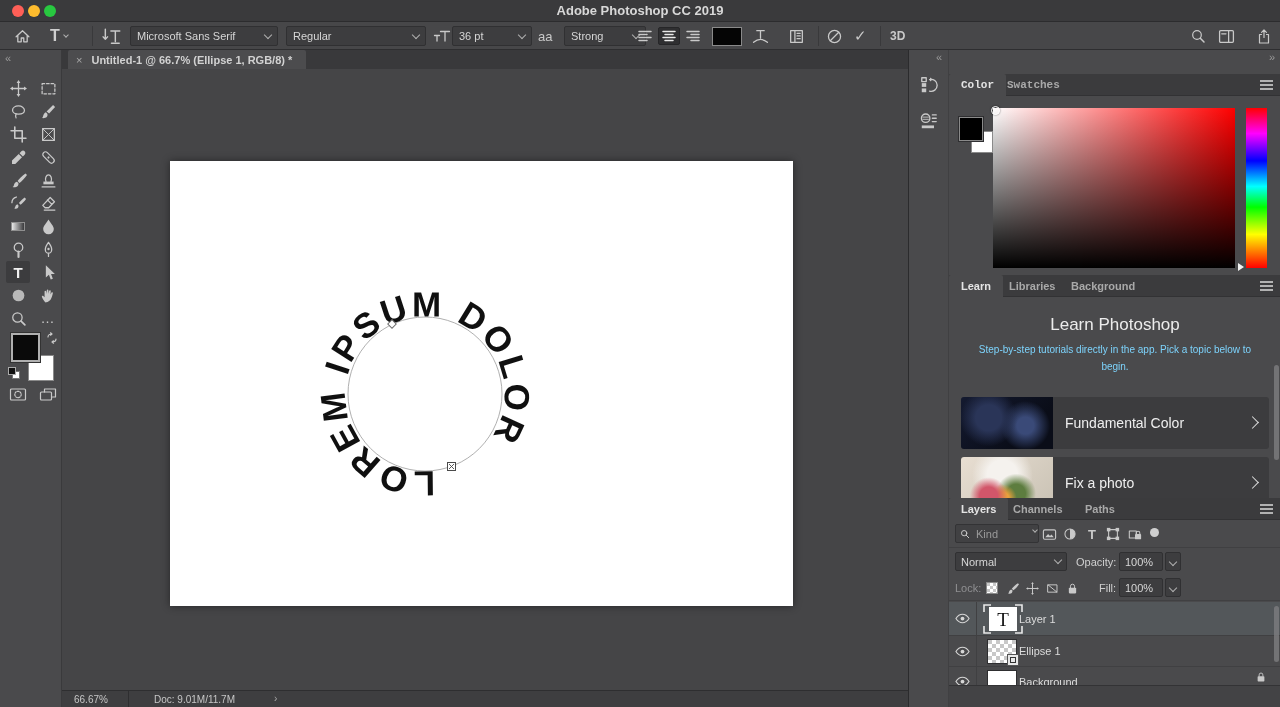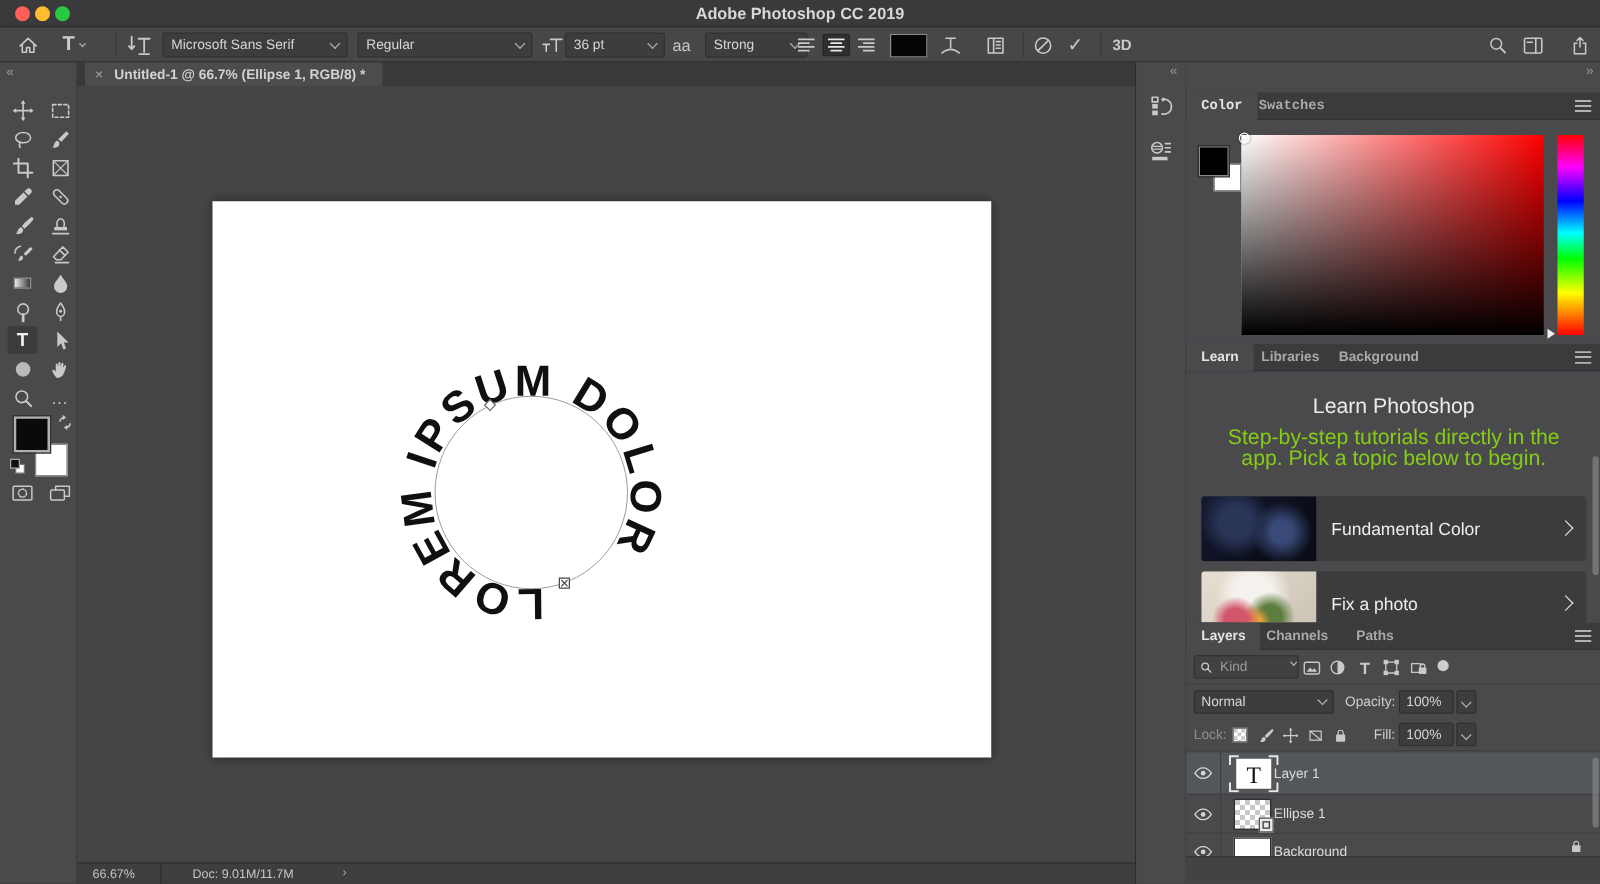--- a/index.html
+++ b/index.html
@@ -79,21 +79,21 @@
     background:linear-gradient(to bottom, rgba(0,0,0,0), #000), linear-gradient(to right, #fff, #f00); }
   #fieldcursor { position:absolute; left:-2px; top:-2px; width:9px; height:9px; border:1.5px solid #fff;
     border-radius:50%; box-shadow:0 0 2px rgba(0,0,0,.6); }
   #huestrip { position:absolute; left:297px; top:30px; width:21px; height:160px;
     background:linear-gradient(180deg,#f00 0%,#f0f 16%,#00f 33%,#0ff 49%,#0f0 62%,#ff0 79%,#f00 100%); }
   #huemarker { position:absolute; left:-8px; bottom:-3px; width:0; height:0;
     border-top:4px solid transparent; border-bottom:4px solid transparent; border-left:6px solid #f2f2f2; }
 
   
   #learn-title { position:absolute; left:0; top:40px; width:332px; text-align:center; color:#ececec; font-size:17px; }
-  #learn-sub { position:absolute; left:22px; top:66px; width:288px; text-align:center; color:#84cc16; font-size:17px; line-height:17px; }
+  #learn-sub { position:absolute; left:22px; top:66px; width:288px; text-align:center; color:#7dd3fc; font-size:10px; line-height:17px; }
   .card { position:absolute; left:12px; width:308px; height:52px; background:#3c3c3e; border-radius:3px; overflow:hidden; }
   .card .thumb { position:absolute; left:0; top:0; width:92px; height:52px; }
   .card .clabel { position:absolute; left:104px; top:0; height:52px; display:flex; align-items:center; color:#efefef; font-size:14px; }
   .card .rchev { position:absolute; right:12px; top:21px; width:9px; height:9px;
     border-right:1.6px solid #dedede; border-top:1.6px solid #dedede; transform:rotate(45deg); }
   #thumb-fund { background:radial-gradient(circle at 30% 40%, #2a3558 0 18%, transparent 40%),
     radial-gradient(circle at 70% 55%, #3a4a78 0 12%, transparent 35%),
     linear-gradient(135deg,#141a30,#0a0d18 70%); }
   #thumb-fix { background:radial-gradient(circle at 30% 75%, #d2566a 0 12%, transparent 25%),
     radial-gradient(circle at 45% 80%, #e8a03c 0 10%, transparent 22%),

